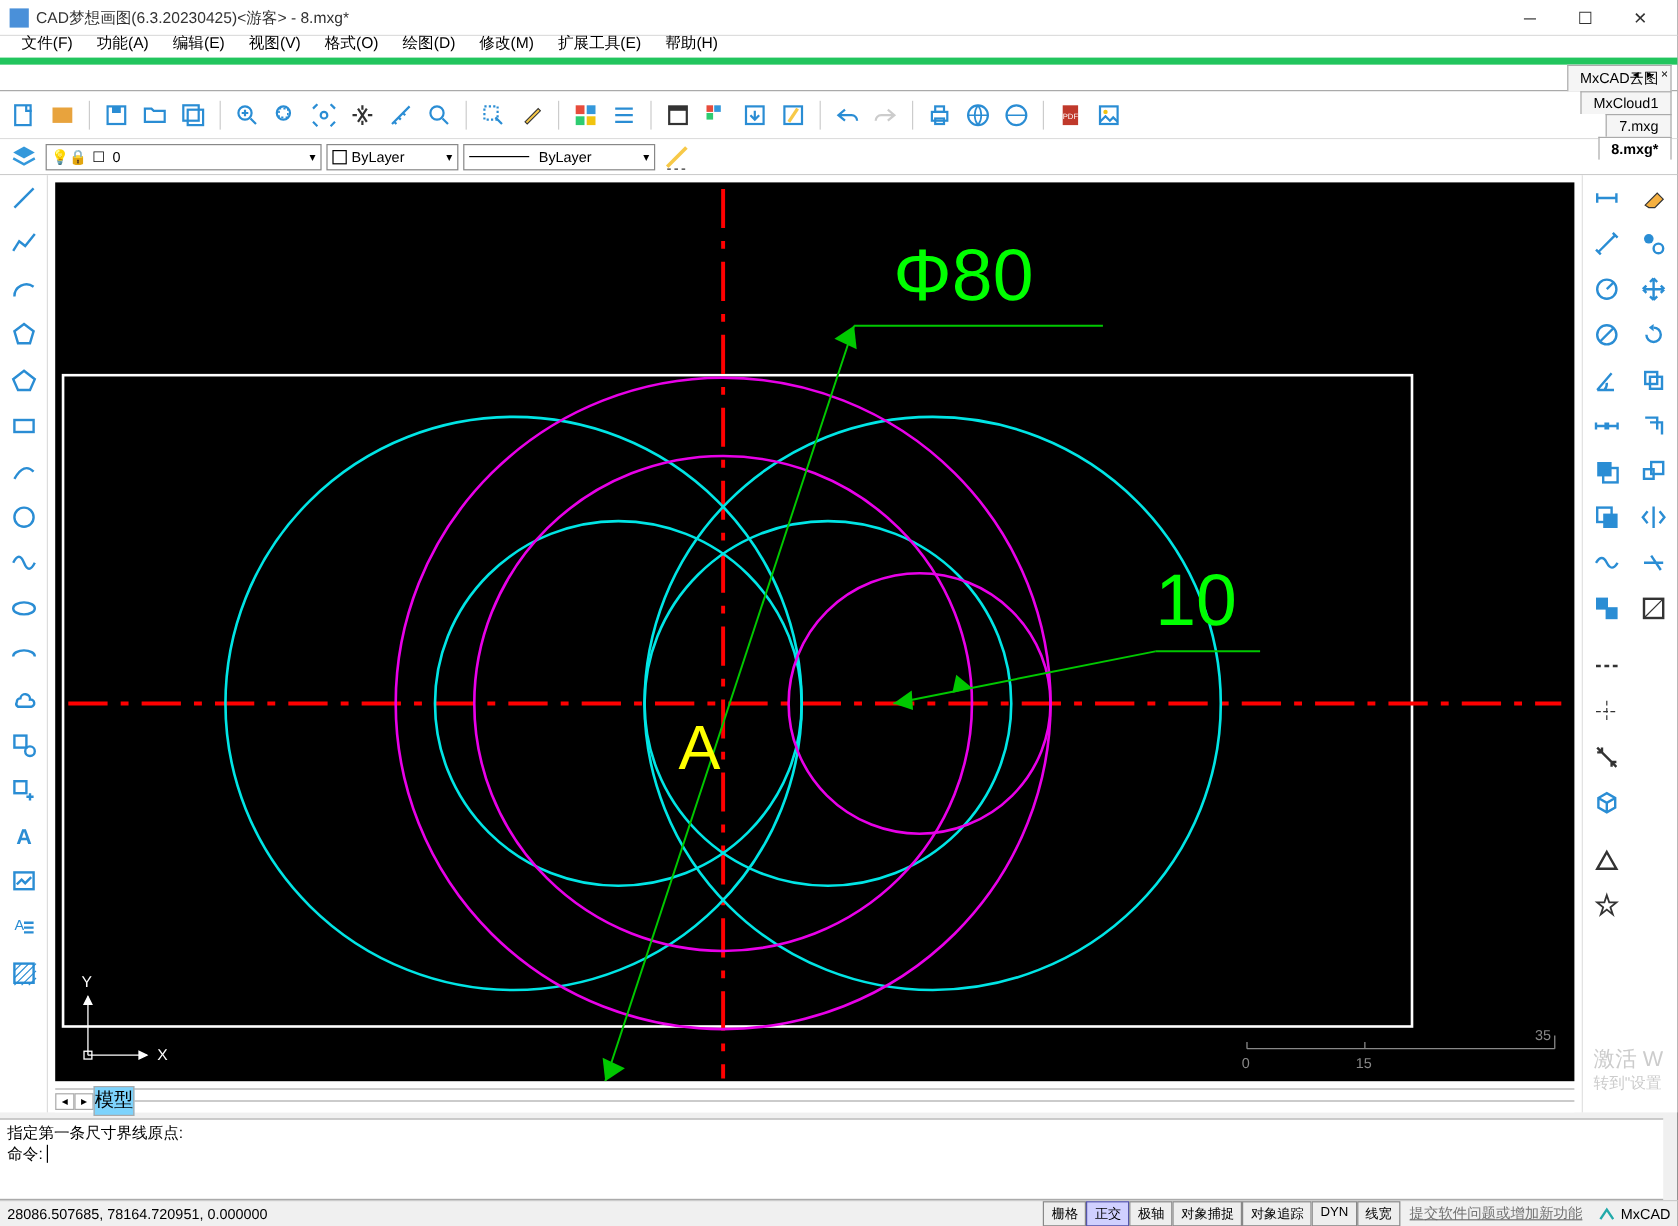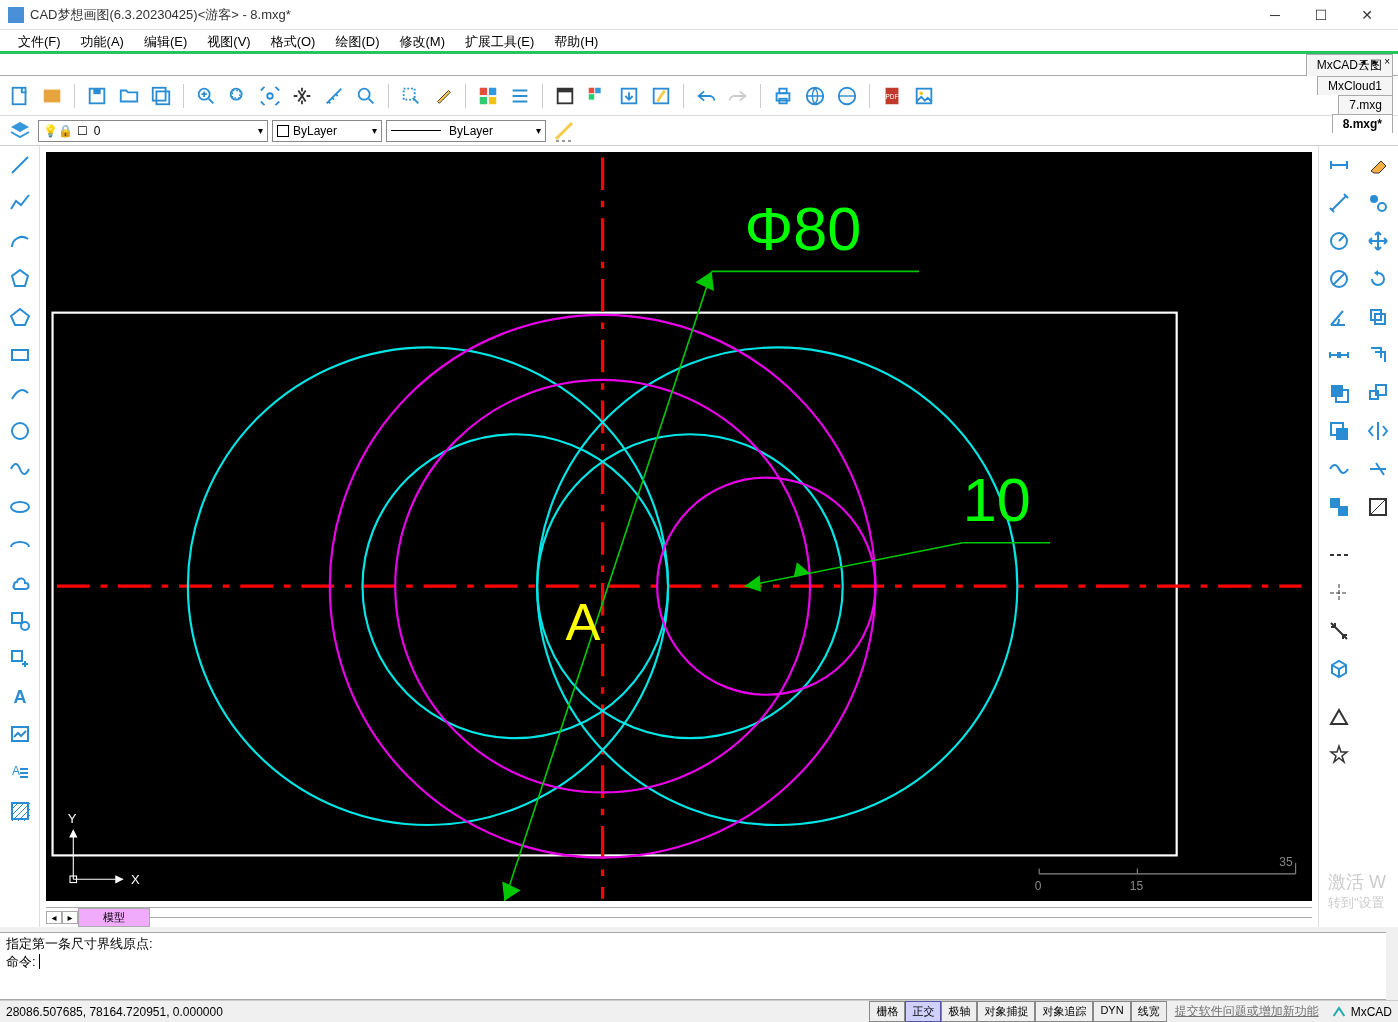--- a/index.html
+++ b/index.html
@@ -1,21 +1,21 @@
 <!DOCTYPE html>
 <html><head>
 <meta charset="utf-8">
 <style>
 * { margin:0; padding:0; box-sizing:border-box; font-family:"Microsoft YaHei",Arial,sans-serif; }
 body { width:1398px; height:1022px; background:#f0f0f0; overflow:hidden; position:relative; font-size:12px; }
 .titlebar { height:30px; background:#fff; display:flex; align-items:center; padding:0 8px; border-bottom:1px solid #ddd; }
 .titlebar .app-icon { width:16px; height:16px; background:#4a90d9; margin-right:6px; }
 .titlebar .title-text { flex:1; font-size:13px; color:#333; }
 .titlebar .win-btn { width:46px; height:30px; display:flex; align-items:center; justify-content:center; font-size:14px; color:#333; }
-.menubar { height:24px; background:#fff; display:flex; align-items:flex-start; padding:0 8px; border-bottom:3px solid #22c55e; }
+.menubar { height:24px; background:#fff; display:flex; align-items:flex-end; padding:0 8px; border-bottom:6px solid #22c55e; }
 .menubar .menu-item { padding:3px 10px; font-size:13px; color:#000; cursor:pointer; }
 .tabstrip { height:22px; background:#fff; display:flex; align-items:flex-end; padding:0 6px; border-bottom:1px solid #aaa; position:relative;flex-direction:column; }
 .tabstrip .tab { padding:2px 10px; font-size:12px; border:1px solid #aaa; border-bottom:none; background:#f5f5f5; margin-right:-1px; cursor:pointer; }
 .tabstrip .tab.active { background:#fff; font-weight:bold; }
 .tabstrip .tab-nav { position:absolute; right:6px; top:2px; font-size:10px; letter-spacing:2px; }
 .toolbar1 { height:40px; background:#fff; display:flex; align-items:center; padding:0 6px; border-bottom:1px solid #ddd; gap:4px; }
 .tb-btn { width:28px; height:28px; display:flex; align-items:center; justify-content:center; border-radius:2px; cursor:pointer; }
 .tb-btn svg { width:22px; height:22px; }
 .tb-sep { width:1px; height:24px; background:#ccc; margin:0 4px; }
 .toolbar2 { height:30px; background:#fff; display:flex; align-items:center; padding:0 6px; border-bottom:1px solid #ccc; gap:4px; }
@@ -27,21 +27,21 @@
 .combo .caret { margin-left:auto; font-size:10px; }
 .main-area { position:absolute; top:146px; left:0; right:0; bottom:95px; display:flex; }
 .left-palette { width:40px; background:#fff; border-right:1px solid #ddd; display:flex; flex-direction:column; align-items:center; padding-top:4px; gap:8px; }
 .pal-btn { width:30px; height:30px; display:flex; align-items:center; justify-content:center; cursor:pointer; }
 .pal-btn svg { width:24px; height:24px; }
 .canvas-wrap { flex:1; position:relative; background:#fff; }
 .canvas { position:absolute; top:6px; left:6px; right:6px; bottom:26px; background:#000; }
 .canvas svg { width:100%; height:100%; }
 .model-tab-strip { position:absolute; bottom:0; left:6px; right:6px; height:20px; background:#fff; display:flex; align-items:center; border-top:1px solid #aaa; }
 .model-tab-strip .nav-btn { width:16px; text-align:center; font-size:10px; border:1px solid #aaa; }
-.model-tab-strip .model-tab { padding:1px 24px; border:1px solid #aaa; background:#f0abfc; font-size:11px; }
+.model-tab-strip .model-tab { padding:1px 0; border:1px solid #aaa; background:#7dd3fc; font-size:16px; }
 .right-palette { width:80px; background:#fff; border-left:1px solid #ddd; display:flex; padding-top:4px; }
 .right-col { width:40px; display:flex; flex-direction:column; align-items:center; gap:8px; }
 .cmd-area { position:absolute; bottom:22px; left:0; right:12px; height:68px; background:#fff; border-top:1px solid #aaa; border-bottom:1px solid #aaa; font-size:13px; padding:2px 6px; font-family:SimSun,monospace; overflow-y:auto; }
 .cmd-line { line-height:18px; }
 .statusbar { position:absolute; bottom:0; left:0; right:0; height:22px; background:#f0f0f0; display:flex; align-items:center; font-size:12px; padding:0 6px; border-top:1px solid #ccc; }
 .statusbar .coords { flex:0 0 auto; margin-right:20px; }
 .statusbar .toggles { margin-left:auto; display:flex; gap:0; }
 .statusbar .toggle { padding:2px 6px; border:1px solid #888; background:#eee; font-size:11px; cursor:pointer; }
 .statusbar .toggle.active { background:#d0d0ff; border-color:#55a; }
 .statusbar .link { color:#737373; text-decoration:underline; margin-left:8px; cursor:pointer;text-align:right; }

